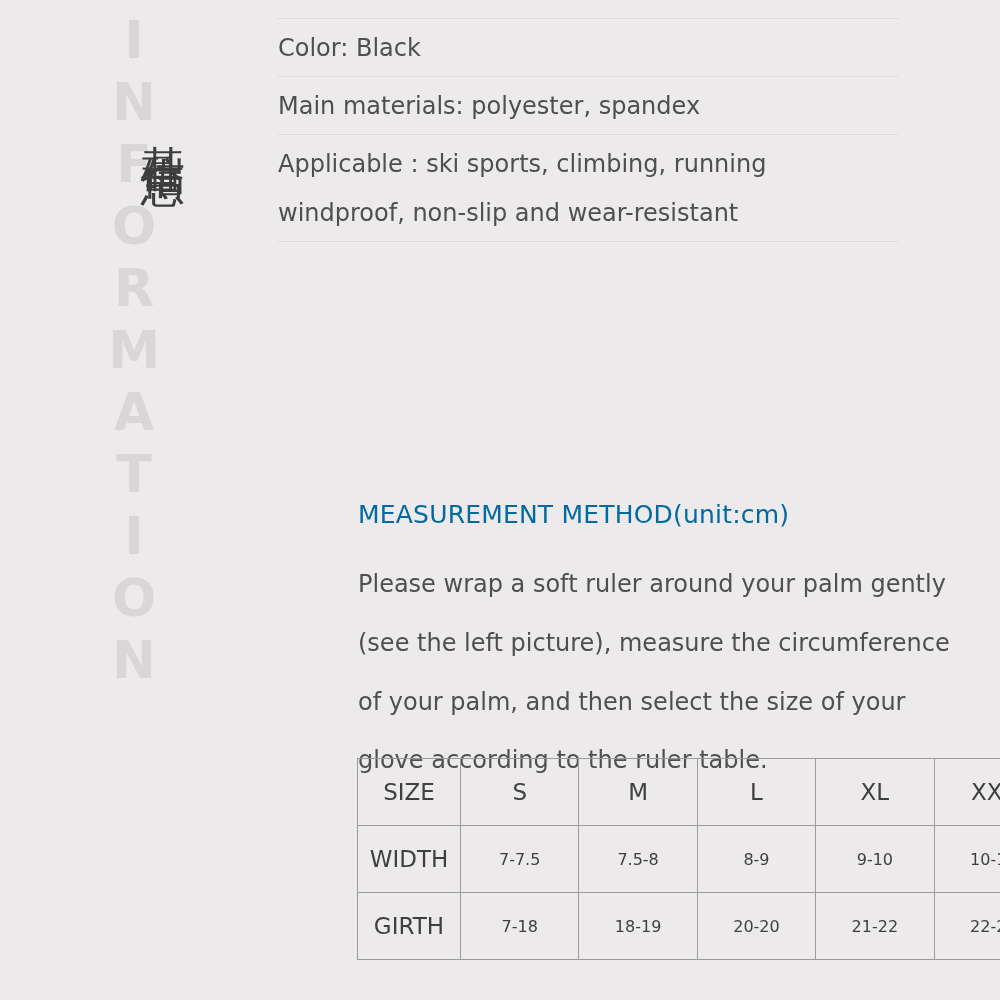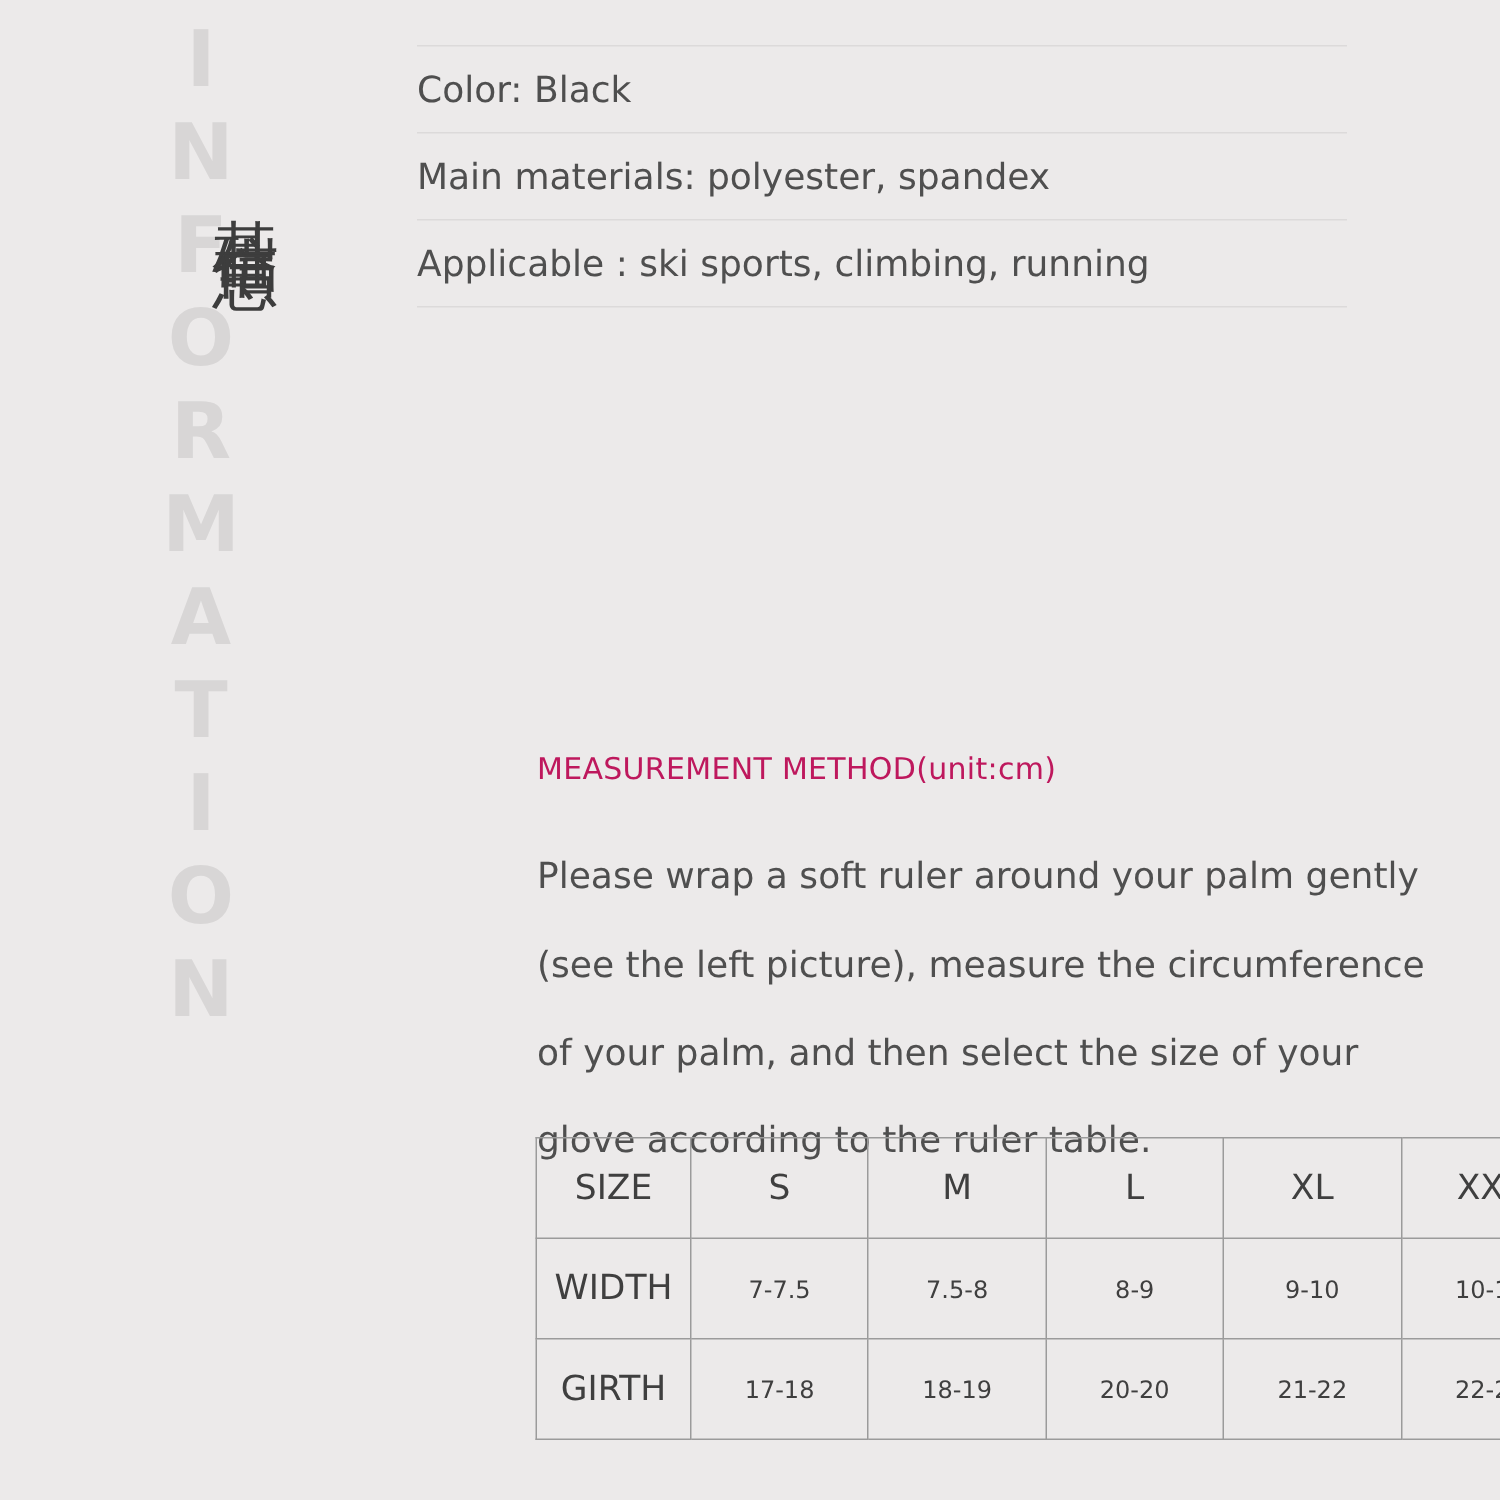--- a/index.html
+++ b/index.html
@@ -56,21 +56,21 @@
     color: #3d3d3d;
     writing-mode: vertical-rl;
     text-orientation: upright;
     letter-spacing: 6px;
     line-height: 1.05;
   }
 
   .info-list {
     position: absolute;
     left: 278px;
-    top: 30px;
+    top: 18px;
     width: 620px;
   }
 
   .info-row {
     border-top: 1px solid #dcdada;
     padding: 14px 0 13px 0;
     font-size: 24px;
     color: #4f4f4f;
     line-height: 1.25;
   }
@@ -92,22 +92,22 @@
     left: 0;
     top: 470px;
     width: 1000px;
     height: 530px;
   }
 
   .measure-title {
     position: absolute;
     left: 358px;
     top: 30px;
-    font-size: 20px;
-    color: #be185d;
+    font-size: 25px;
+    color: #0369a1;
     letter-spacing: 0.2px;
   }
 
   .measure-desc {
     position: absolute;
     left: 358px;
     top: 85px;
     width: 610px;
     font-size: 24px;
     line-height: 2.45;
@@ -148,20 +148,21 @@
   <div class="info-section">
 
     <div class="vertical-watermark">INFORMATION</div>
 
     <div class="vertical-title">基础信息</div>
 
     <div class="info-list">
       <div class="info-row">Color: Black</div>
       <div class="info-row">Main materials: polyester, spandex</div>
       <div class="info-row">Applicable : ski sports, climbing, running</div>
+      <div class="info-row cont">windproof, non-slip and wear-resistant</div>
     </div>
   </div>
 
   <div class="measure-section">
 
     <div class="measure-title">MEASUREMENT METHOD(unit:cm)</div>
 
     <div class="measure-desc">Please wrap a soft ruler around your palm gently (see the left picture), measure the circumference of your palm, and then select the size of your glove according to the ruler table.</div>
 
     <table class="size-table">
@@ -177,21 +178,21 @@
         <tr>
           <td class="head-col">WIDTH</td>
           <td class="cell">7-7.5</td>
           <td class="cell">7.5-8</td>
           <td class="cell">8-9</td>
           <td class="cell">9-10</td>
           <td class="cell">10-12</td>
         </tr>
         <tr>
           <td class="head-col">GIRTH</td>
-          <td class="cell">17-18</td>
+          <td class="cell">7-18</td>
           <td class="cell">18-19</td>
           <td class="cell">20-20</td>
           <td class="cell">21-22</td>
           <td class="cell">22-24</td>
         </tr>
       </tbody>
     </table>
 
   </div>
 </div>

